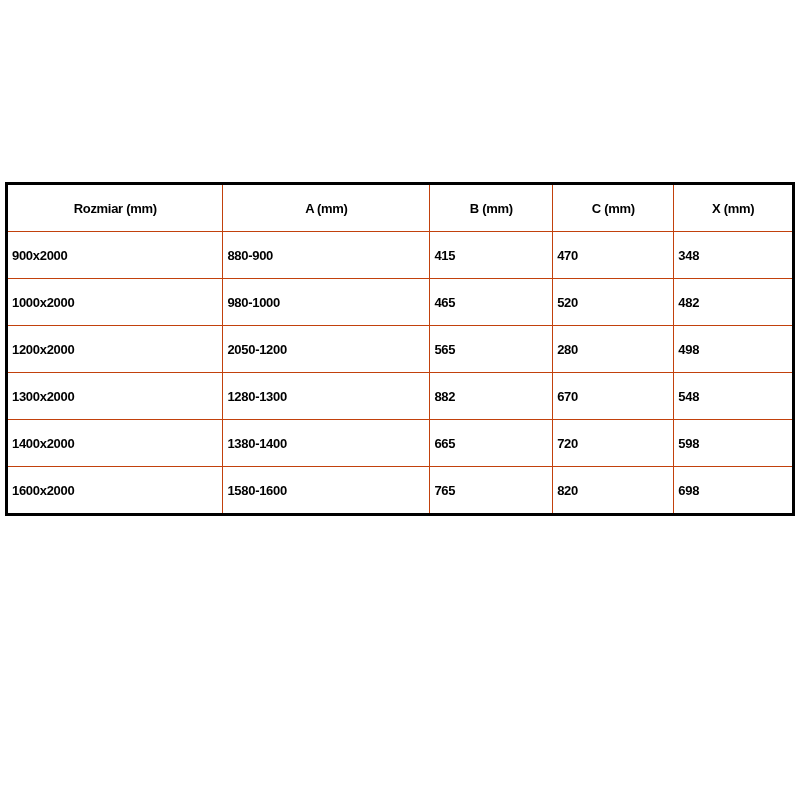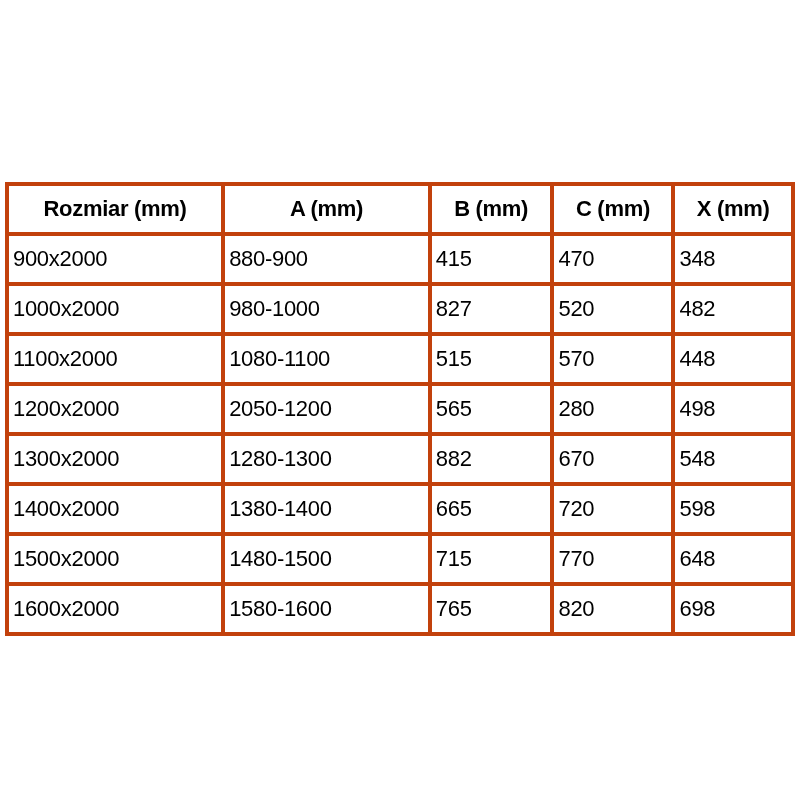--- a/index.html
+++ b/index.html
@@ -19,34 +19,34 @@
     position: absolute;
     left: 5px;
     top: 182px;
     width: 790px;
     border-collapse: collapse;
     table-layout: fixed;
     border: 3px solid #000000;
   }
   .spec-table th,
   .spec-table td {
-    border: 4px solid #c2410c;
+    border: 1px solid #c2410c;
     vertical-align: middle;
     height: 46px;
     padding: 0 4px;
-    font-size: 22px;
+    font-size: 13px;
     letter-spacing: -0.3px;
     white-space: nowrap;
     overflow: hidden;
   }
   .spec-table th {
     font-weight: bold;
   }
   .spec-table td {
-    font-weight: normal;
+    font-weight: bold;
     border-radius: 24px;
   }
 </style>
 </head>
 <body>
 
 <div class="canvas">
   <table class="spec-table">
     <colgroup>
         <col style="width: 27.5%;">
@@ -68,30 +68,23 @@
         <tr>
           <td>900x2000</td>
           <td>880-900</td>
           <td>415</td>
           <td>470</td>
           <td>348</td>
         </tr>
         <tr>
           <td>1000x2000</td>
           <td>980-1000</td>
-          <td>827</td>
+          <td>465</td>
           <td>520</td>
           <td>482</td>
-        </tr>
-        <tr>
-          <td>1100x2000</td>
-          <td>1080-1100</td>
-          <td>515</td>
-          <td>570</td>
-          <td>448</td>
         </tr>
         <tr>
           <td>1200x2000</td>
           <td>2050-1200</td>
           <td>565</td>
           <td>280</td>
           <td>498</td>
         </tr>
         <tr>
           <td>1300x2000</td>
@@ -101,27 +94,20 @@
           <td>548</td>
         </tr>
         <tr>
           <td>1400x2000</td>
           <td>1380-1400</td>
           <td>665</td>
           <td>720</td>
           <td>598</td>
         </tr>
         <tr>
-          <td>1500x2000</td>
-          <td>1480-1500</td>
-          <td>715</td>
-          <td>770</td>
-          <td>648</td>
-        </tr>
-        <tr>
           <td>1600x2000</td>
           <td>1580-1600</td>
           <td>765</td>
           <td>820</td>
           <td>698</td>
         </tr>
       </tbody>
   </table>
 </div>
 

